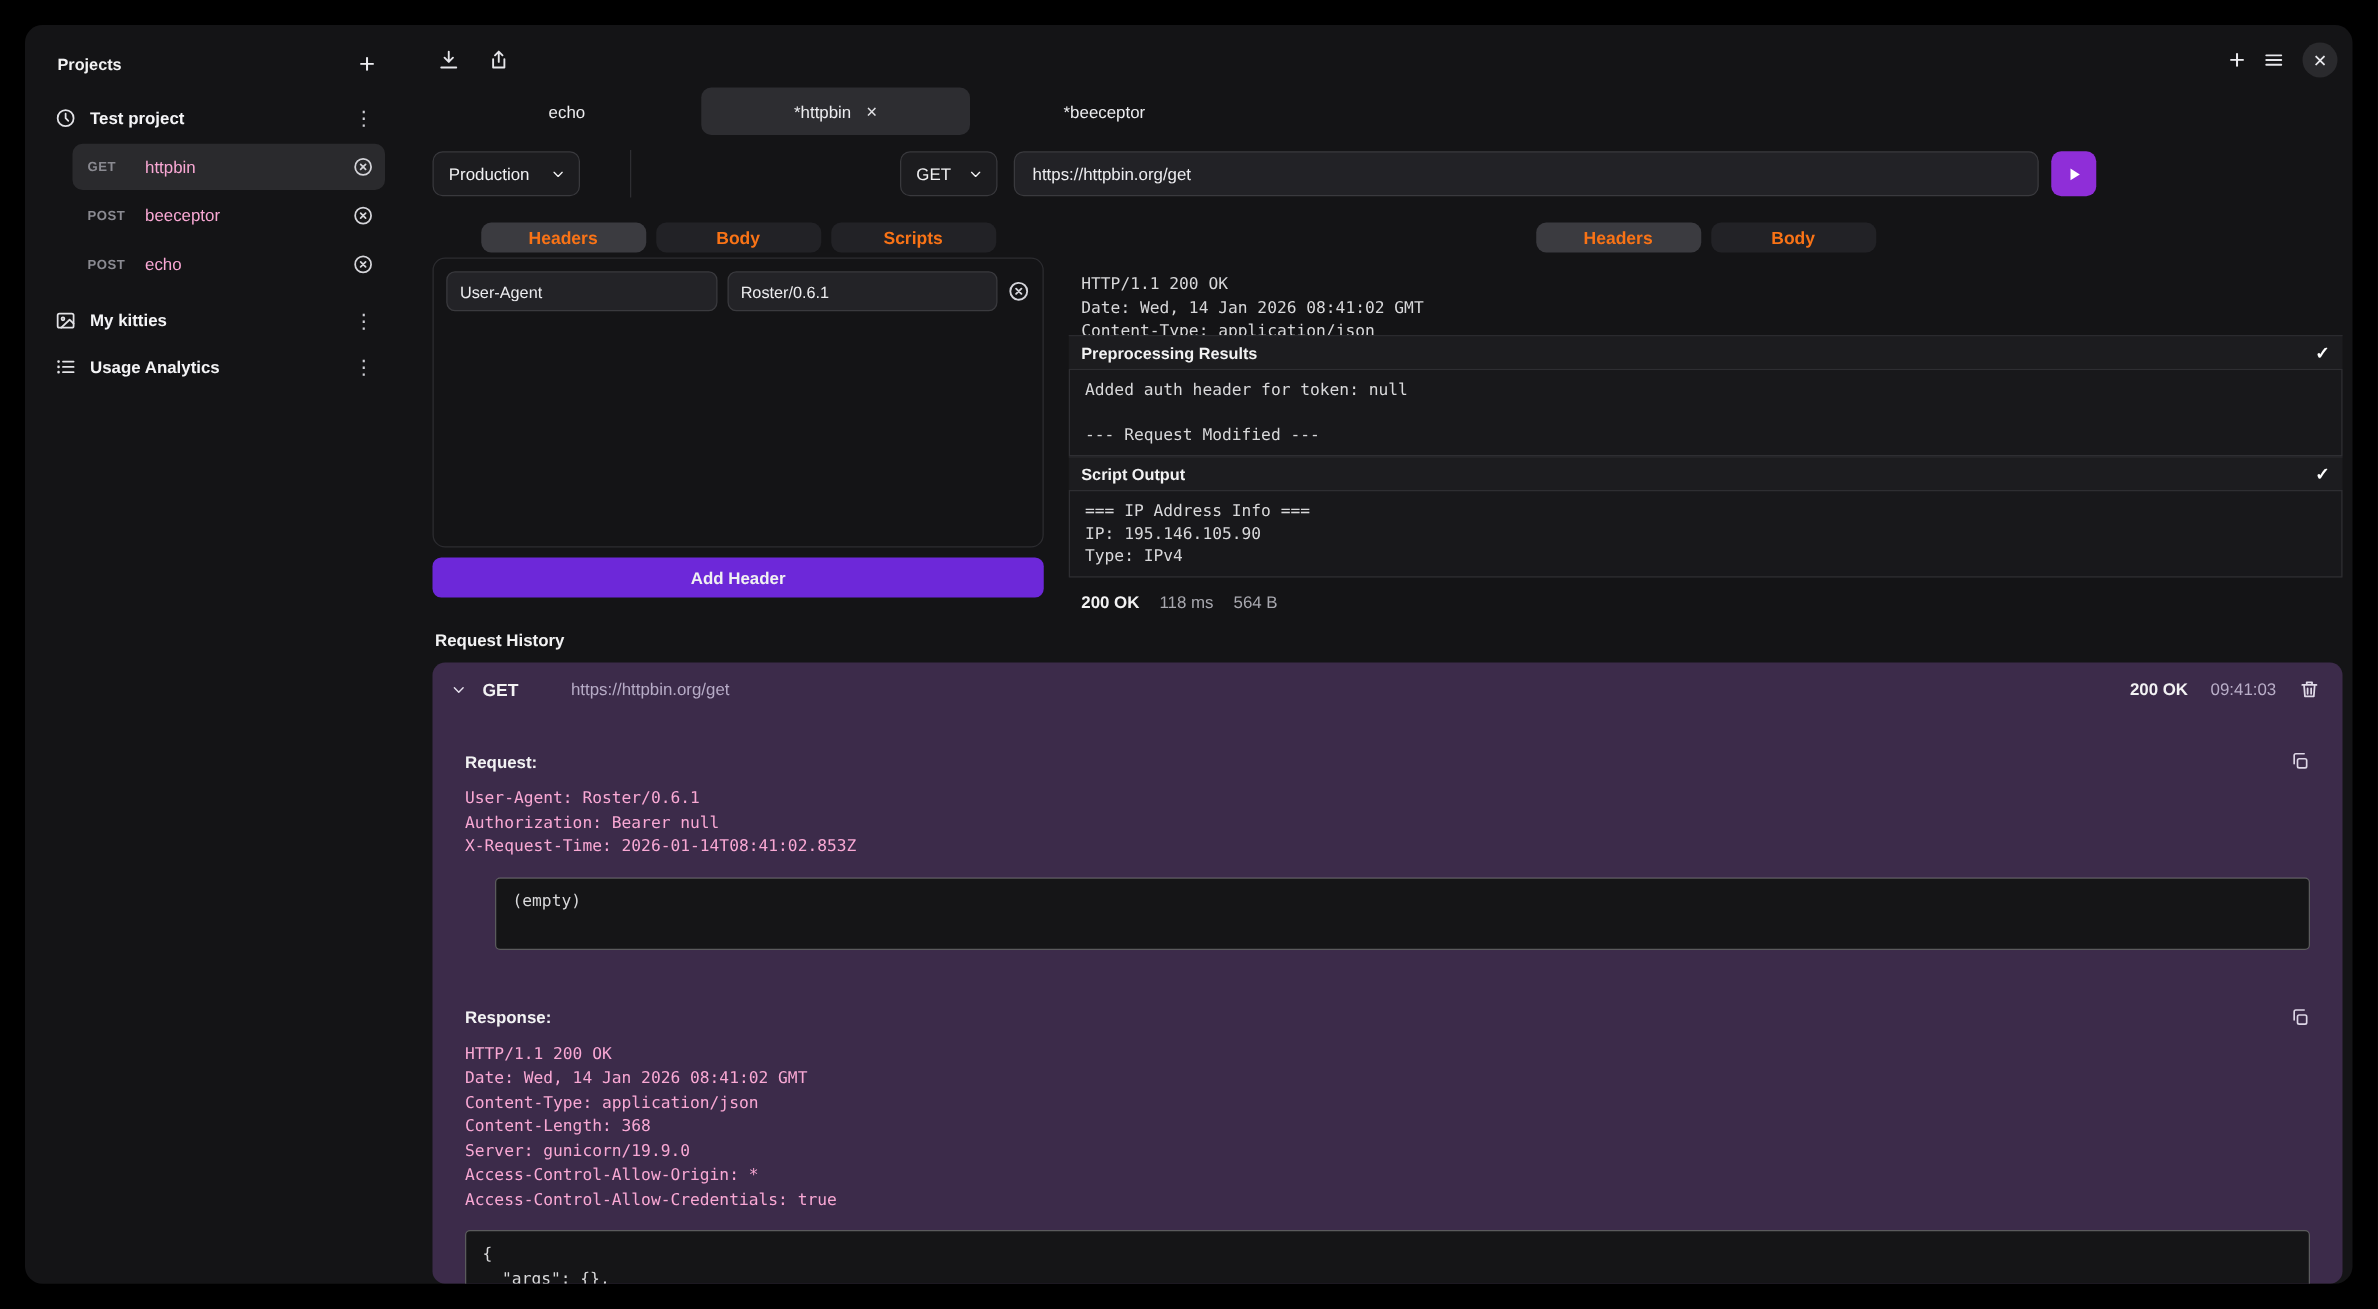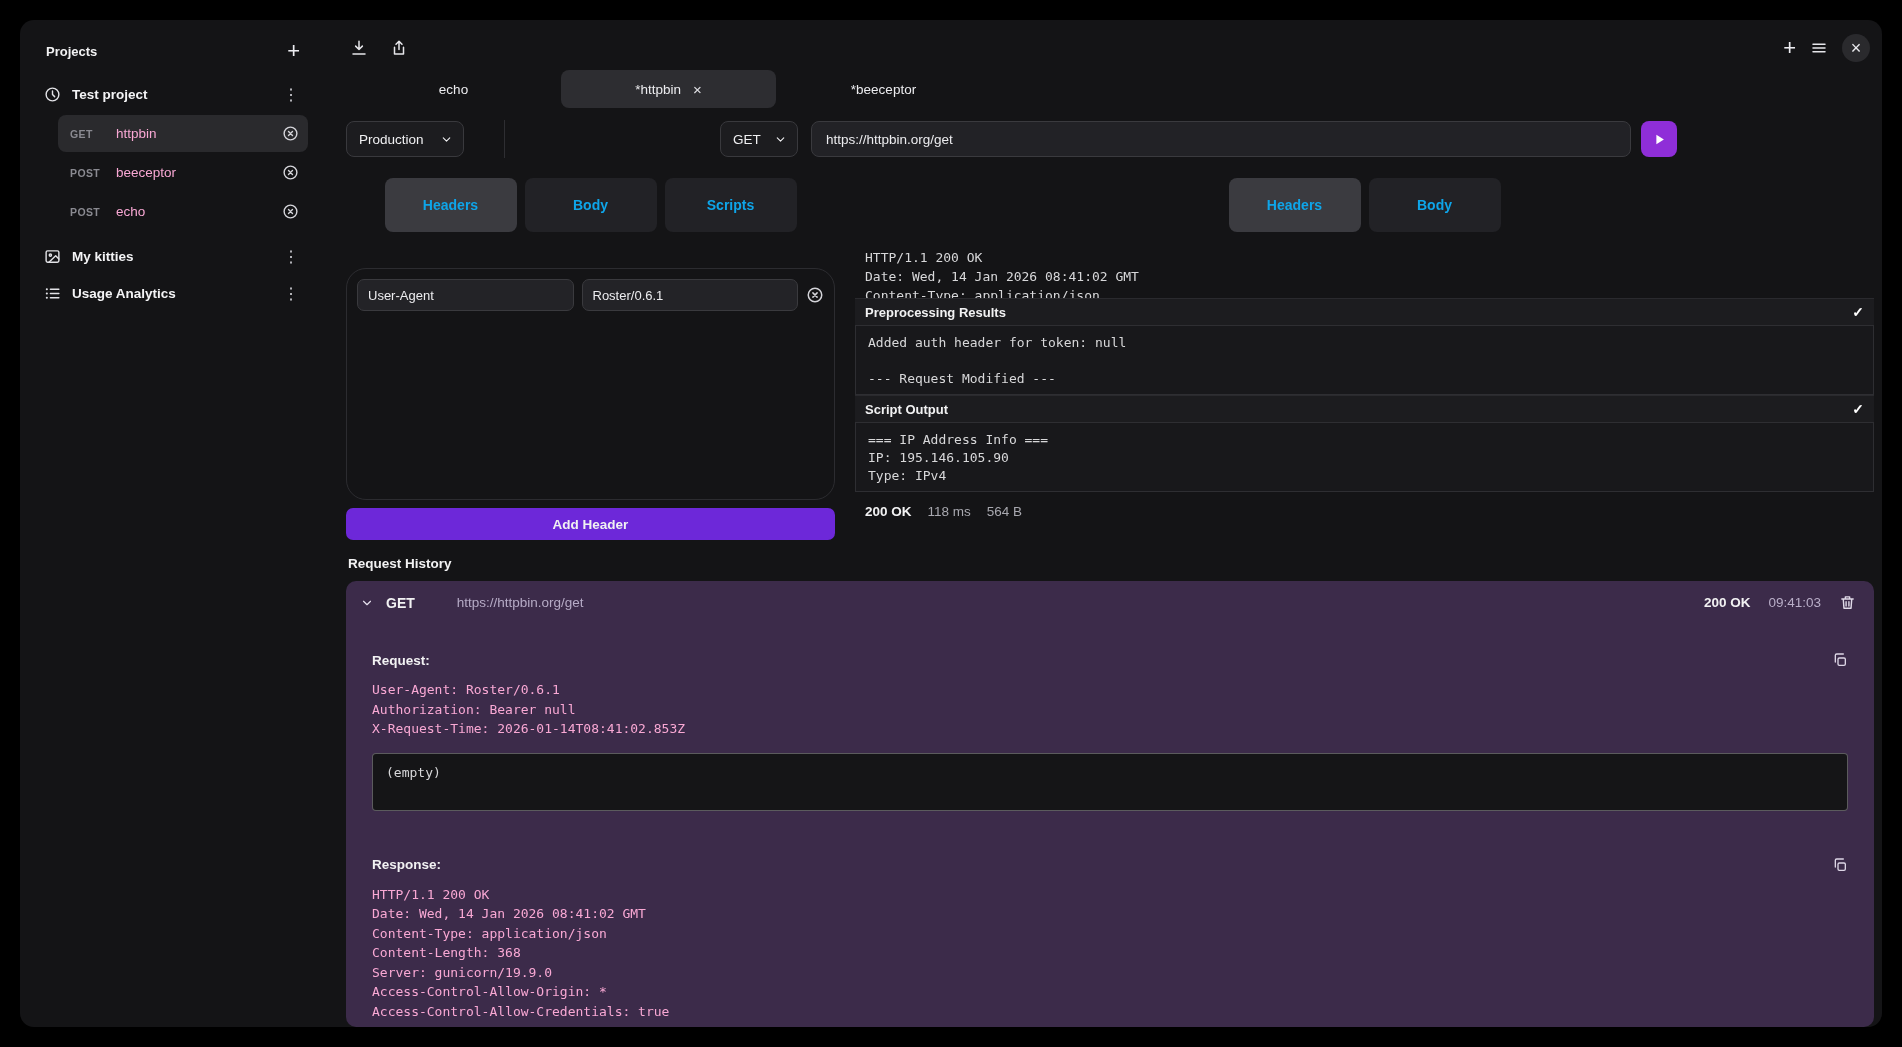--- a/index.html
+++ b/index.html
@@ -43,24 +43,24 @@
   .env-select { width:118px; }
   .vdivider { width:1px; height:38px; background:#2e2e32; margin-left:40px; }
   .method-select { width:78px; margin-left:215px; }
   .url-input { width:820px; margin-left:13px; height:36px; background:#222226; border:1px solid #3a3a3e; border-radius:8px; color:#ececef; font-size:13.5px; padding:0 14px; outline:none; font-family:inherit; }
   .send-btn { width:36px; height:36px; margin-left:10px; border-radius:8px; background:#8f2ed8; border:none; color:#fff; display:flex; align-items:center; justify-content:center; }
 
   .panels { margin-top:20px; display:flex; gap:20px; }
   .req-panel { width:489px; flex:none; display:flex; flex-direction:column; }
   .resp-panel { flex:1; min-width:0; display:flex; flex-direction:column; }
   .pill-row { display:flex; justify-content:center; gap:8px; }
-  .pill { width:132px; height:54px; border-radius:8px; background:#222226; display:flex; align-items:center; justify-content:center; font-size:14px; font-weight:600; color:#0ea5e9; border:none; }
+  .pill { width:132px; height:24px; border-radius:8px; background:#222226; display:flex; align-items:center; justify-content:center; font-size:14px; font-weight:600; color:#f97316; border:none; }
   .pill.active { background:#3b3b40; }
 
-  .headers-box { margin-top:36px; height:232px; border:1px solid #2c2c30; border-radius:20px; padding:10px; }
+  .headers-box { margin-top:4px; height:232px; border:1px solid #2c2c30; border-radius:10px; padding:10px; }
   .header-kv-row { display:flex; align-items:center; gap:8px; }
   .hdr-input { flex:1; min-width:0; height:32px; background:#232327; border:1px solid #3a3a3e; border-radius:7px; color:#ececef; font-size:13px; padding:0 10px; outline:none; font-family:inherit; }
   .add-header-btn { margin-top:8px; height:32px; width:100%; border:none; border-radius:7px; background:#6d28d9; color:#f0f0f2; font-size:13.5px; font-weight:700; }
 
   .mono { font-family:"DejaVu Sans Mono", monospace; }
   .resp-raw { margin-top:16px; height:50px; overflow:hidden; font-size:13px; line-height:19px; color:#d8d8da; white-space:pre; padding-left:10px; }
   .section-header { display:flex; align-items:center; justify-content:space-between; padding:5px 10px; font-size:13px; font-weight:700; background:#1c1c1f; border-top:1px solid #2a2a2e; cursor:pointer; }
   .check { font-size:14px; font-weight:700; color:#fff; }
   .section-body { border:1px solid #2e2e32; background:#18181b; height:70px; overflow:hidden; padding:8px 12px; font-size:13px; line-height:18px; color:#d8d8da; white-space:pre; }
   .status-row { margin-top:12px; display:flex; gap:16px; align-items:center; padding-left:10px; font-size:13.5px; }
@@ -79,21 +79,21 @@
   .hist-time { color:#b9aec8; font-size:13.5px; }
   .trash { color:#e0dae8; }
   .hist-body { padding:2px 26px 26px 26px; }
   .hist-label-row { display:flex; justify-content:space-between; align-items:center; }
   .mt-req { margin-top:26px; }
   .mt-resp { margin-top:46px;gap:23px; }
   .hist-label { font-size:13.5px; font-weight:700; }
   .copy-btn { color:#ddd6e6; background:none; border:none; }
   .hist-mono { margin-top:12px; font-size:13px; line-height:19.5px; color:#f9a8d4; white-space:pre; }
   .hist-box { margin-top:14px; background:#151517; border:1px solid rgba(255,255,255,.3); border-radius:4px; padding:9px 13px; font-size:13px; line-height:20px; color:#d8d8da; white-space:pre; }
-  .empty-box { height:58px; overflow:hidden; }
+  .empty-box { height:58px; overflow:hidden;margin-left:24px; }
 </style>
 </head>
 <body>
 
 <div class="window">
 
   <aside class="sidebar">
     <div class="sidebar-header">
       <span class="sidebar-title">Projects</span>
       <button class="icon-btn">

